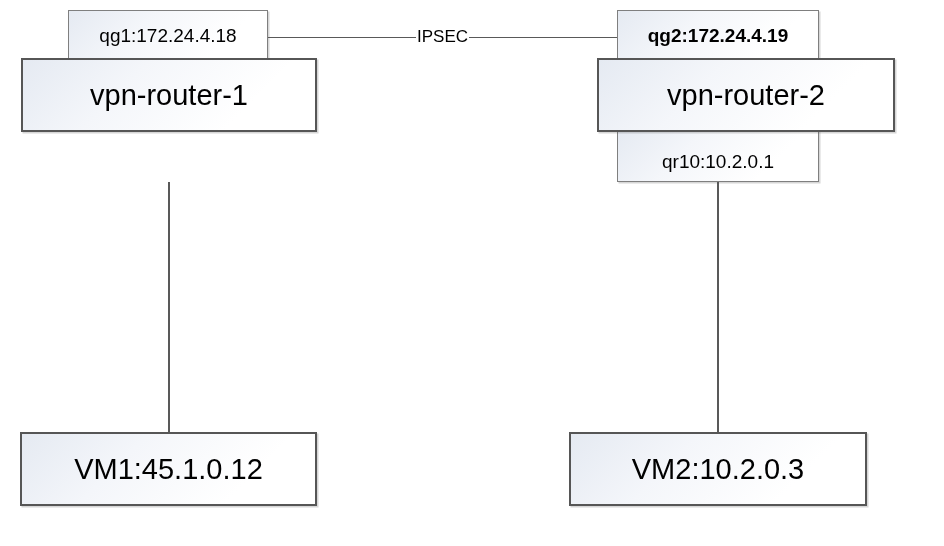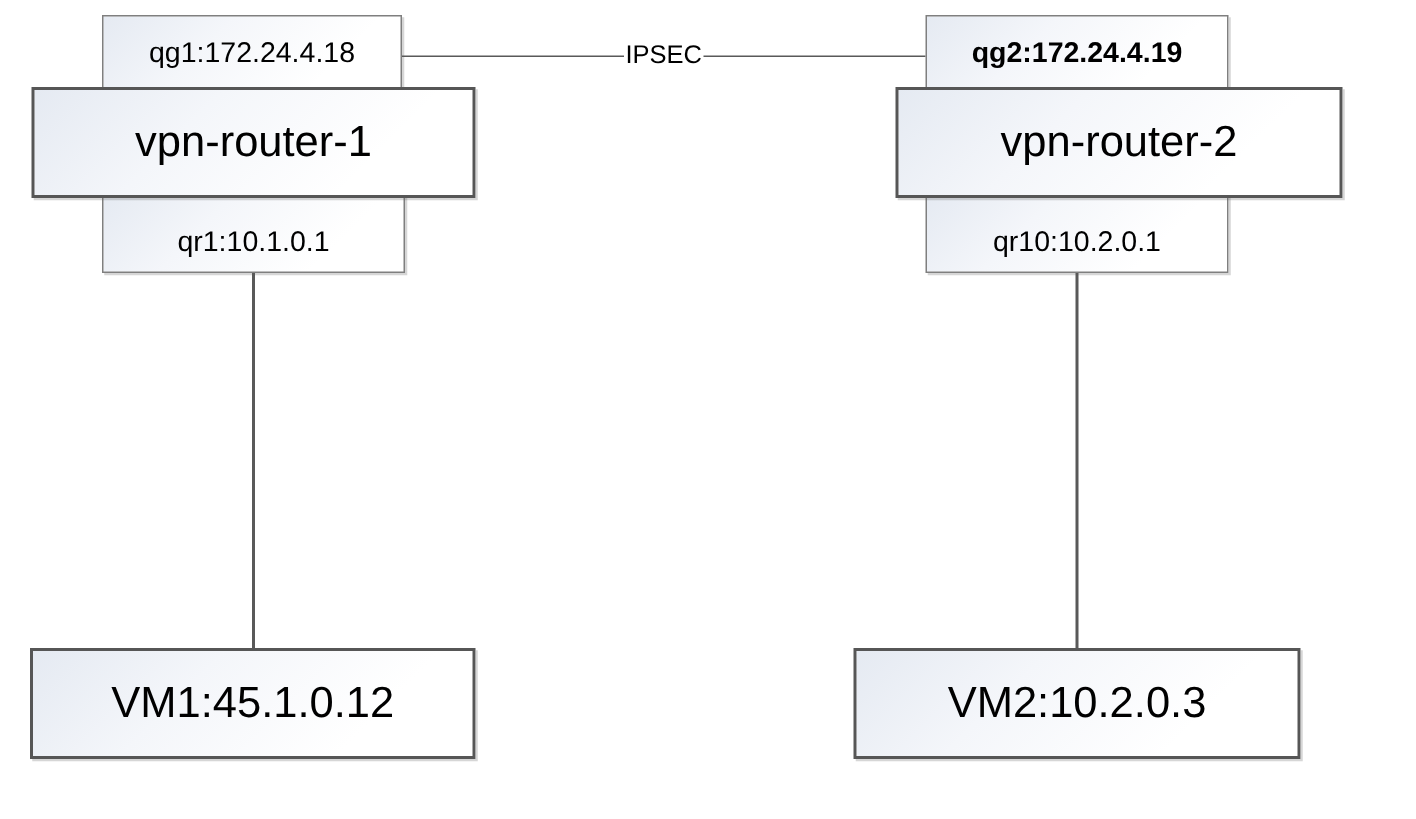--- a/index.html
+++ b/index.html
@@ -85,23 +85,20 @@
 
   <div class="ipsec-connector">
     <div class="seg"></div>
     <div class="lbl">IPSEC</div>
     <div class="seg"></div>
   </div>
 
   <div class="box small qg" id="r1-qg">
     <span>qg1:172.24.4.18</span>
   </div>
-  <div class="box small qr" id="r1-qr">
-    <span>qr1:10.1.0.1</span>
-  </div>
   <div class="box large" id="r1-box">
     <span>vpn-router-1</span>
   </div>
   <div class="vline" id="r1-line"></div>
   <div class="box large" id="vm1">
     <span>VM1:45.1.0.12</span>
   </div>
 
   <div class="box small qg" id="r2-qg">
     <span>qg2:172.24.4.19</span>

